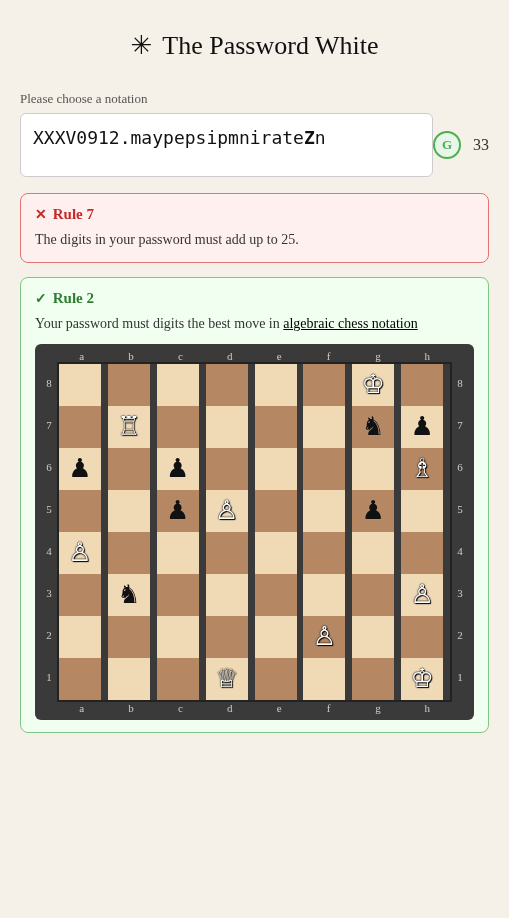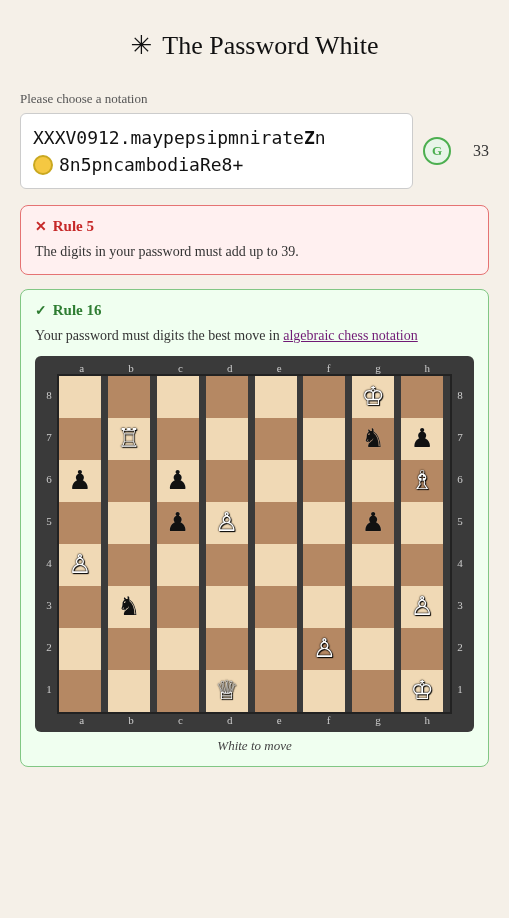--- a/index.html
+++ b/index.html
@@ -23,21 +23,20 @@
       margin-right: 4px;
     }
     .label {
       font-size: 13px;
       color: #555;
       margin-bottom: 6px;
     }
     .password-row {
       display: flex;
       align-items: center;
-      gap: 10px;
       margin-bottom: 16px;
     }
     .password-box {
       flex: 1;
       border: 1.5px solid #ccc;
       border-radius: 6px;
       padding: 10px 12px;
       font-size: 18px;
       font-family: monospace;
       background: #fff;
@@ -110,21 +109,21 @@
     .rule-header.pass { color: #2e7d32; }
     .rule-icon {
       font-size: 14px;
       font-style: normal;
     }
     .rule-text {
       color: #333;
       line-height: 1.5;
     }
     .rule-text a, .rule-link {
-      color: #701a75;
+      color: #000000;
       text-decoration: underline;
       cursor: pointer;
     }
     
     .chess-container {
       margin-top: 10px;
     }
     .board-caption {
       text-align: center;
       font-size: 13px;
@@ -160,41 +159,37 @@
 <h1 class="page-title">
   <span class="star">✳</span>
   <span>The Password White</span>
 </h1>
 
 <p class="label">Please choose a notation</p>
 
 <div class="password-row">
   <div class="password-box">
     <span class="line1">XXXV0912.maypepsipmnirate<span style="font-weight:bold;">Z</span>n</span>
-    <span class="line2">
-      <span class="coin-icon"></span>
-      <span>8n5pncambodiaRe8+</span>
-    </span>
   </div>
   <div class="grammarly-icon">G</div>
   <span class="char-count">33</span>
 </div>
 
 <div class="rule-box fail">
   <div class="rule-header fail">
     <span class="rule-icon">✕</span>
-    <span>Rule 5</span>
+    <span>Rule 7</span>
   </div>
-  <p class="rule-text">The digits in your password must add up to 39.</p>
+  <p class="rule-text">The digits in your password must add up to 25.</p>
 </div>
 
 <div class="rule-box pass">
   <div class="rule-header pass">
     <span class="rule-icon">✓</span>
-    <span>Rule 16</span>
+    <span>Rule 2</span>
   </div>
   <p class="rule-text">
     <span>Your password must digits the best move in </span><a class="rule-link">algebraic chess notation</a>
   </p>
 
   <div class="chess-container">
     <div class="board-outer">
       <div class="board-outer-inner">
 
         <div class="file-labels">
@@ -336,15 +331,14 @@
           <span class="file-label">b</span>
           <span class="file-label">c</span>
           <span class="file-label">d</span>
           <span class="file-label">e</span>
           <span class="file-label">f</span>
           <span class="file-label">g</span>
           <span class="file-label">h</span>
         </div>
       </div>
     </div>
-    <p class="board-caption">White to move</p>
   </div>
 </div>
 
 </body></html>

